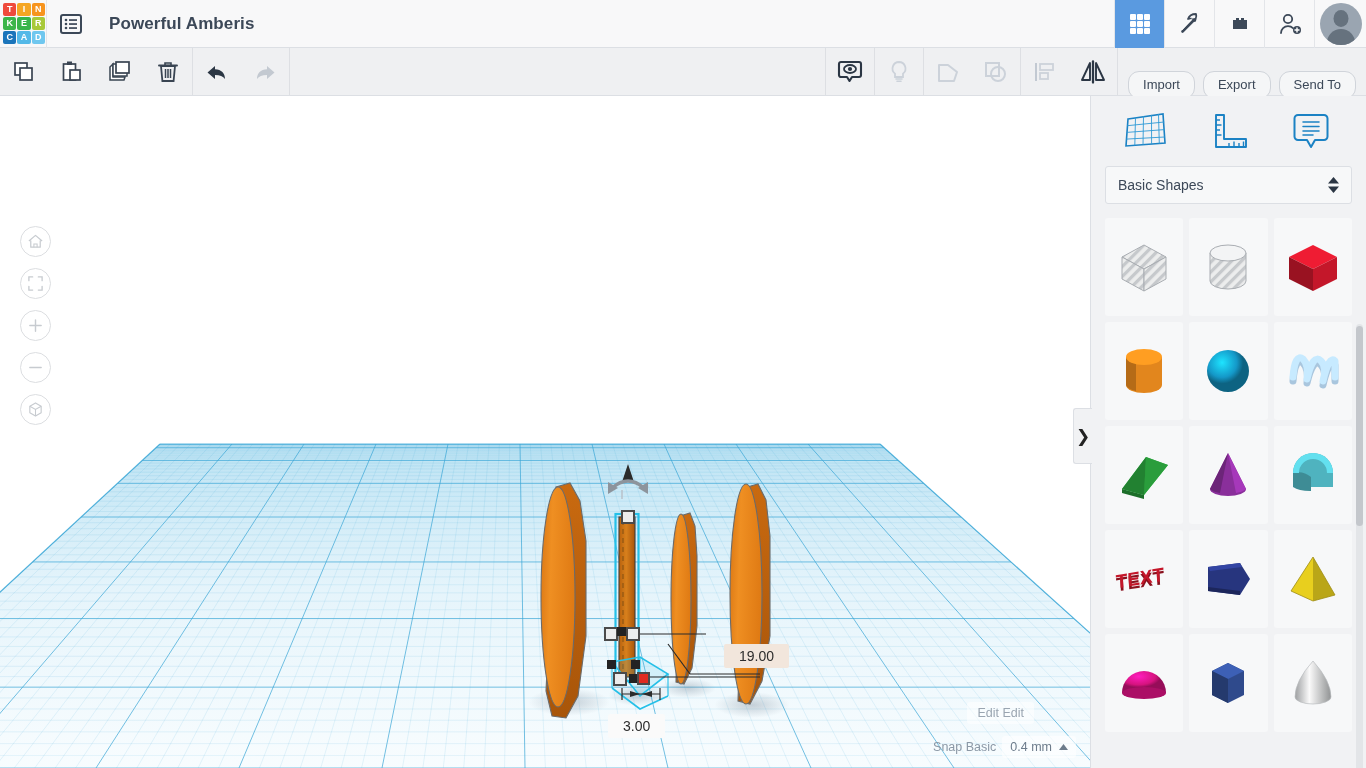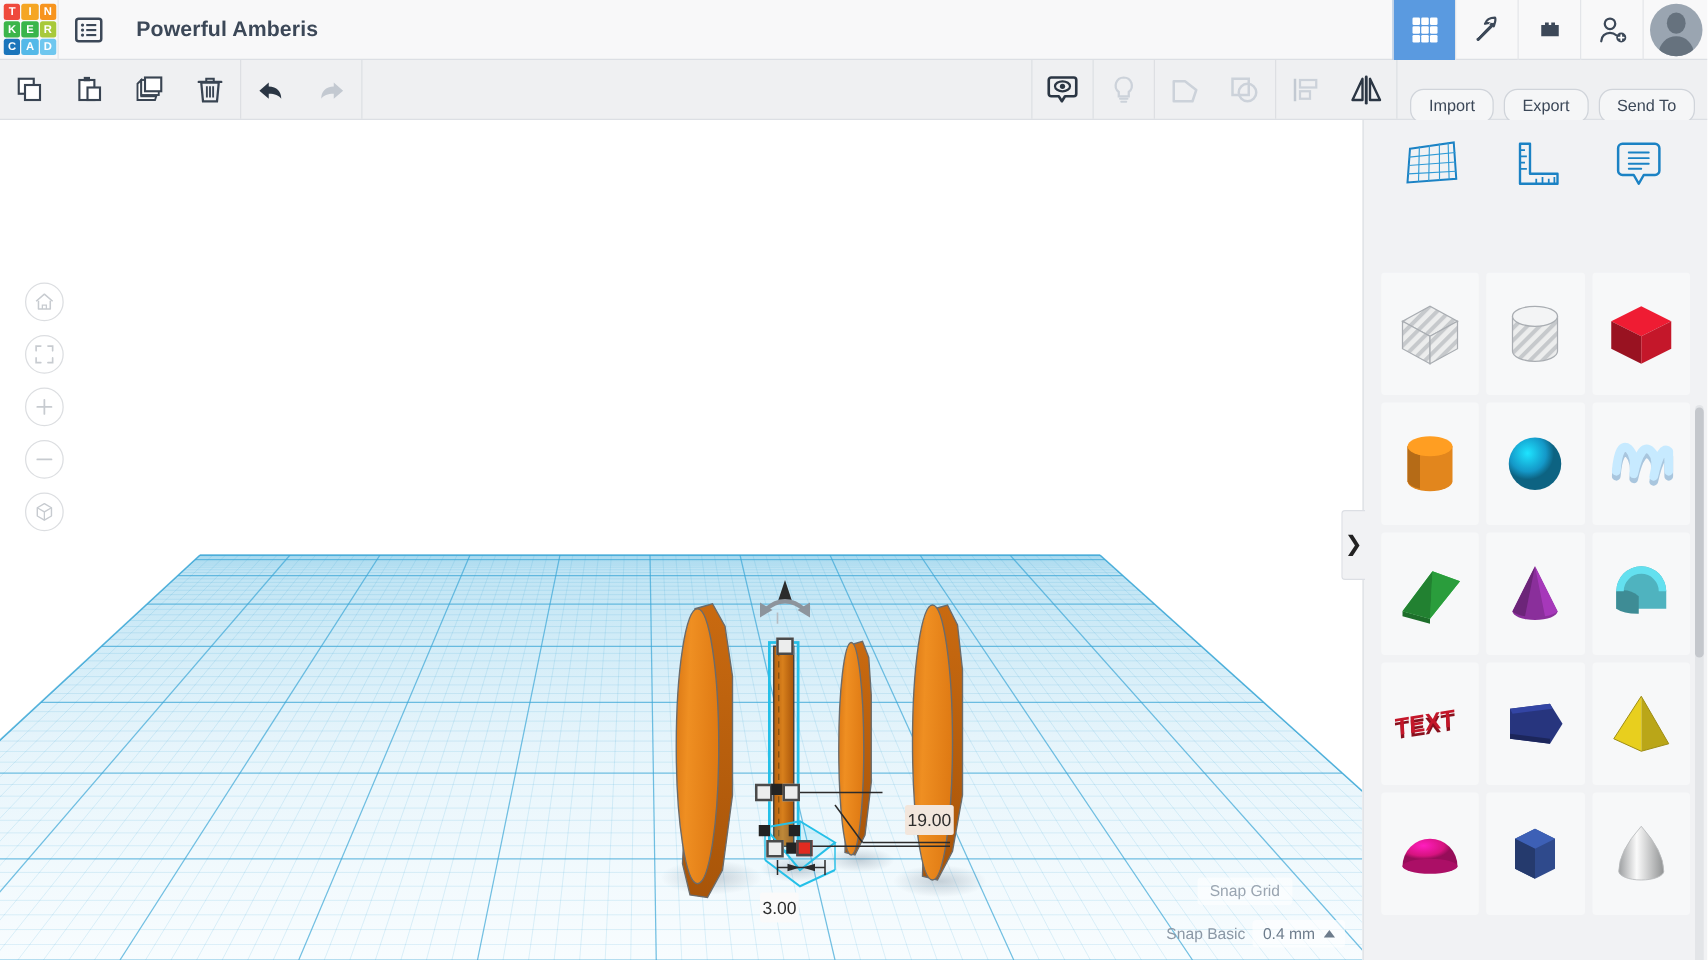--- a/index.html
+++ b/index.html
@@ -117,21 +117,21 @@
     border:1px solid #dcdee1; background:transparent; cursor:pointer;
     display:flex; align-items:center; justify-content:center;
   }
   .shadow {
     position:absolute; background: radial-gradient(ellipse at center, rgba(90,110,130,.30) 0%, rgba(90,110,130,0) 70%);
     border-radius:50%;
   }
 
   .dim-label {
     position:absolute; font-size:14px; color:#2d2d2d;
-    padding: 4px 2px; border-radius:2px;
+    padding: 4px 15px; border-radius:2px;
     font-family:"Liberation Sans", sans-serif;
   }
   .dim-label.shaded { background:#f2e6dc; }
   .dim-label.plain { background:#fafafa; }
 
   .handle-white {
     position:absolute; width:14px; height:14px; background:#eceded;
     border:2px solid #4a4a4a;
   }
   .handle-black {
@@ -662,21 +662,21 @@
         <path d="M3 9h12" stroke="#c7cbd0" stroke-width="1.5" stroke-linecap="round"></path>
       </svg>
     </div>
     <div class="nav-btn" style="top:298px;">
       <svg width="17" height="17" viewBox="0 0 18 18">
         <path d="M9 2 15 5.5v7L9 16 3 12.5v-7z" fill="none" stroke="#c7cbd0" stroke-width="1.2" stroke-linejoin="round"></path>
         <path d="M3 5.5 9 9l6-3.5M9 9v7" fill="none" stroke="#c7cbd0" stroke-width="1.1"></path>
       </svg>
     </div>
 
-    <div class="edit-grid-btn">Snap Grid</div>
+    <div class="edit-grid-btn">Edit Edit</div>
     <div class="grid-footer">
       <span class="snap-label">Snap Basic</span>
       <div class="snap-select">
         <span>0.4 mm</span>
         <svg width="9" height="7" viewBox="0 0 9 7">
           <polygon points="4.5,0 9,6 0,6" fill="#6d7c8c"></polygon>
         </svg>
       </div>
     </div>
   </div>
@@ -717,20 +717,33 @@
       <div class="sb-tab">
         <svg width="46" height="42" viewBox="0 0 46 42">
           <path d="M10 5h26a3.5 3.5 0 0 1 3.5 3.5v18a3.5 3.5 0 0 1-3.5 3.5h-9l-4 7-4-7h-9A3.5 3.5 0 0 1 6.5 26.5v-18A3.5 3.5 0 0 1 10 5z" fill="none" stroke="#1b82c4" stroke-width="2" stroke-linejoin="round"></path>
           <g stroke="#1b82c4" stroke-width="1.5" stroke-linecap="round">
             <path d="M15 12h16M15 16.5h16M15 21h16M15 25h10"></path>
           </g>
         </svg>
       </div>
     </div>
 
+    <div class="sb-select-wrap">
+      <div class="sb-select">
+        <span>Basic Shapes</span>
+        <span class="caret-stack">
+          <svg width="11" height="7" viewBox="0 0 11 7">
+              <polygon points="5.5,0 11,6.5 0,6.5" fill="#2b3644"></polygon>
+            </svg>
+          <svg width="11" height="7" viewBox="0 0 11 7">
+              <polygon points="5.5,7 0,0.5 11,0.5" fill="#2b3644"></polygon>
+            </svg>
+        </span>
+      </div>
+    </div>
 
     <div class="shapes-scroll">
       <div class="shapes-grid" id="shapes-grid">
           <div class="shape-cell" title="Box Hole">
             <svg width="64" height="64" viewBox="0 0 64 64">
       <defs>
                 <pattern id="hx" width="7" height="7" patternTransform="rotate(45)" patternUnits="userSpaceOnUse">
         <rect width="7" height="7" fill="#eceded"></rect>
                   <rect width="3.2" height="7" fill="#c6c9cc"></rect>
                 </pattern>

